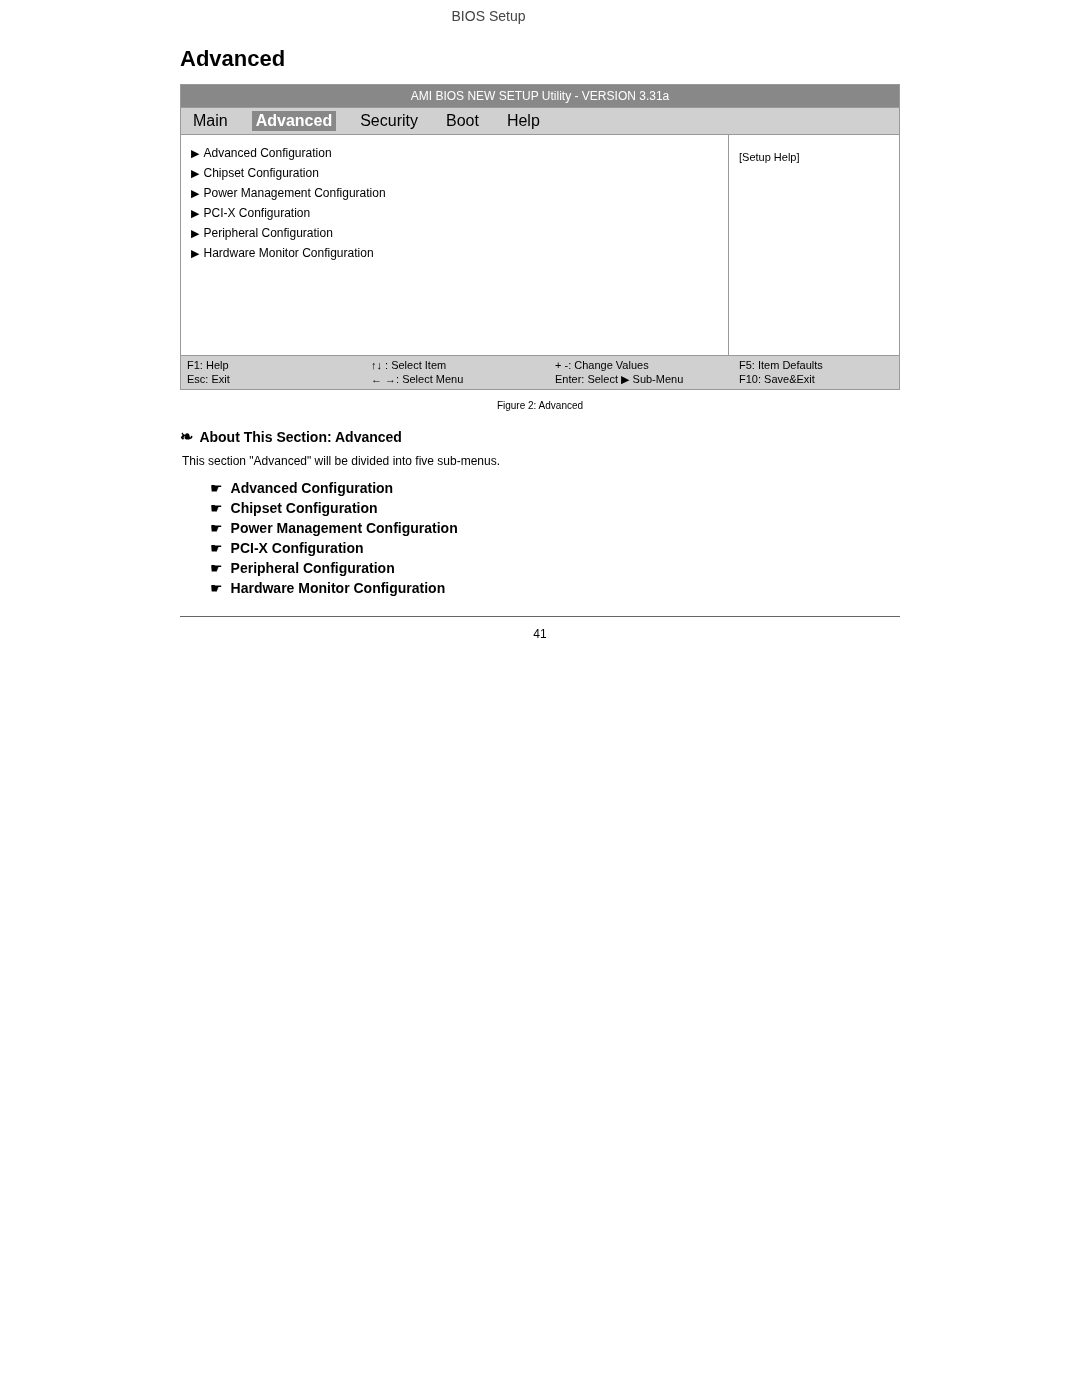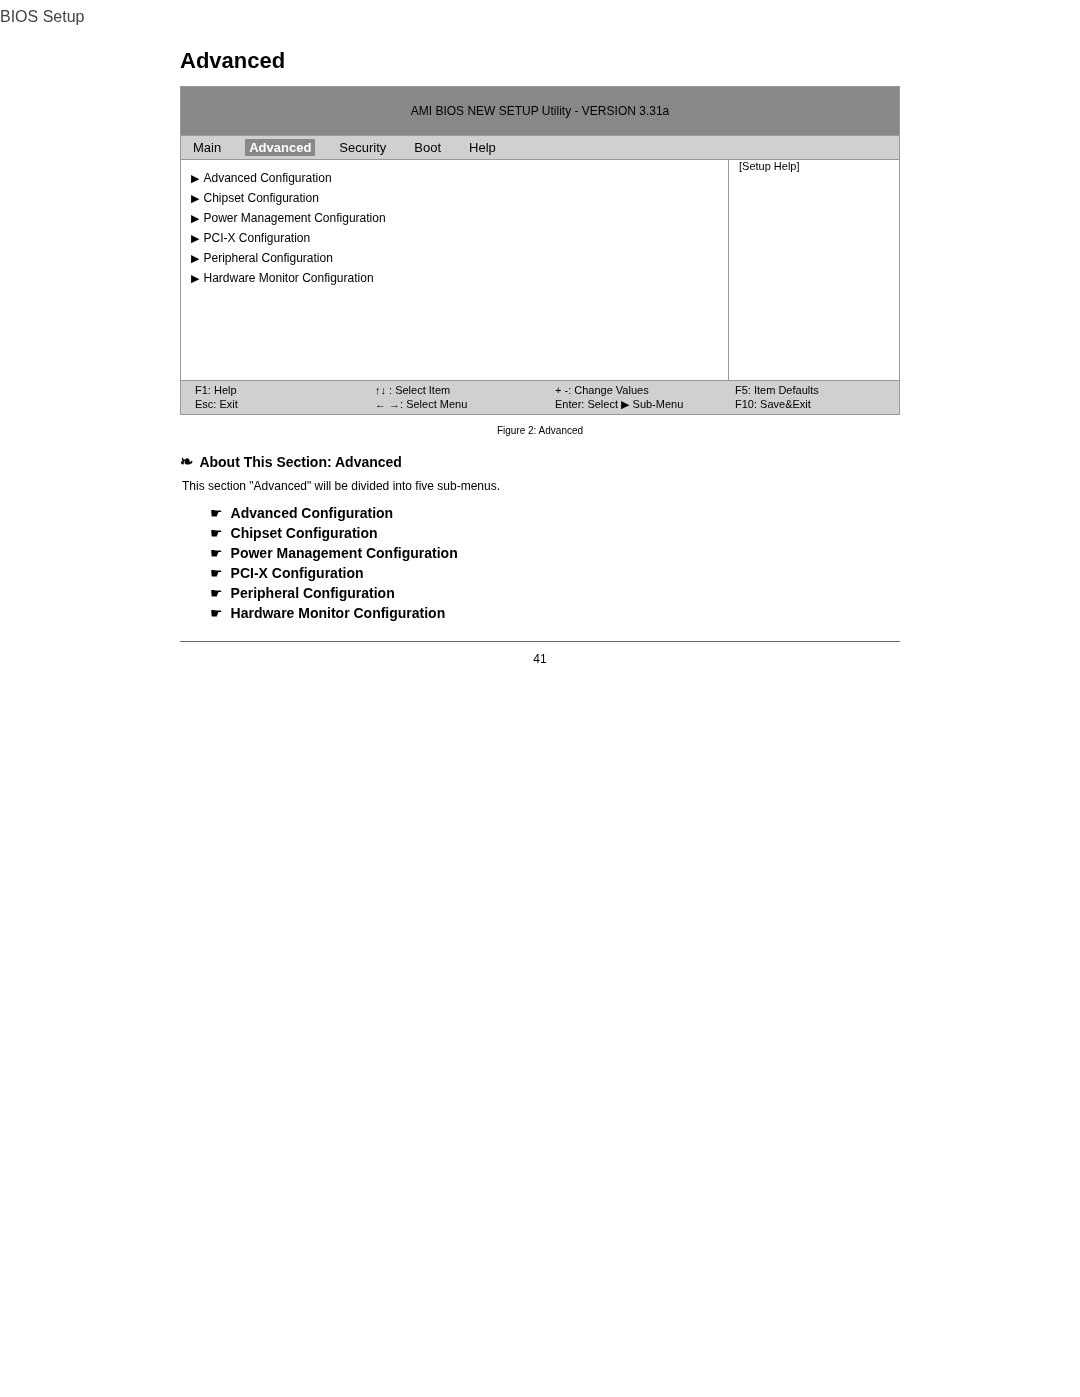--- a/index.html
+++ b/index.html
@@ -13,22 +13,22 @@
     }
 
     .page-container {
       width: 1080px;
       min-height: 1397px;
       background: #fff;
       padding: 0;
     }
 
     .top-right-label {
-      text-align: left;
-      font-size: 16px;
+      text-align: center;
+      font-size: 14px;
       color: #444;
       padding: 8px 103px 2px 0;
     }
 
     .content-area {
       padding: 20px 180px 40px 180px;
     }
 
     .page-title {
       font-size: 22px;
@@ -40,39 +40,39 @@
     
     .bios-table {
       width: 100%;
       border: 1px solid #999;
       border-collapse: collapse;
       margin-bottom: 10px;
     }
 
     .bios-header-row {
       background: #888;
-      color: #000000;
+      color: #ffffff;
       text-align: center;
       font-size: 12px;
-      padding: 17px 6px;
+      padding: 4px 6px;
       border-bottom: 1px solid #999;
     }
 
     .bios-nav-row {
       background: #d0d0d0;
       display: flex;
       padding: 3px 8px;
       font-size: 12px;
       border-bottom: 1px solid #999;
     }
 
     .bios-nav-item {
       margin-right: 20px;
       padding: 1px 4px;
-      font-size: 13px;
+      font-size: 16px;
     }
 
     .bios-nav-item.active {
       background: #888;
       color: #fff;
       font-weight: bold;
     }
 
     .bios-body {
       display: flex;
@@ -84,39 +84,40 @@
       flex: 1;
       padding: 8px 10px;
       border-right: 1px solid #999;
       min-height: 220px;
     }
 
     .bios-right {
       width: 170px;
       padding: 0 10px;
       font-size: 11px;
+      margin-top: 16px;
     }
 
     .bios-menu-item {
       display: flex;
       align-items: center;
       padding: 3px 0;
       font-size: 12px;
     }
 
     .bios-arrow {
       margin-right: 4px;
       font-size: 11px;
     }
 
     .bios-footer {
       background: #d0d0d0;
       display: flex;
       flex-wrap: wrap;
-      padding: 2px 14px;
+      padding: 2px 6px;
       font-size: 11px;
       gap: 0;
     }
 
     .bios-footer-row {
       display: flex;
       width: 100%;
       gap: 30px;
     }
 

